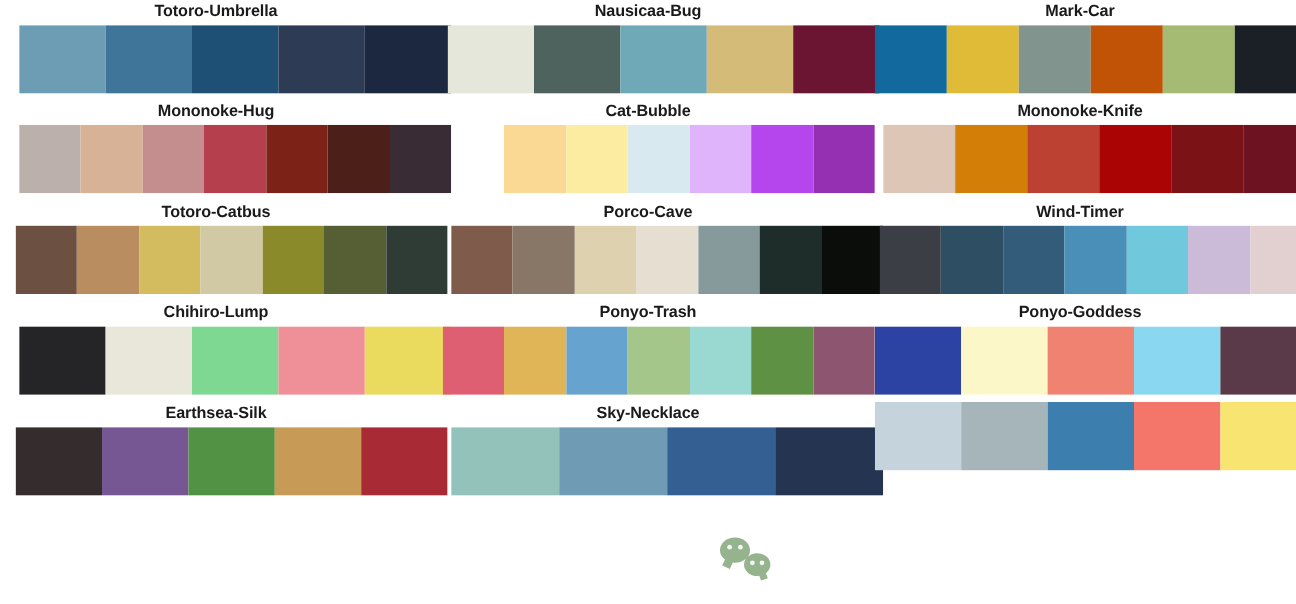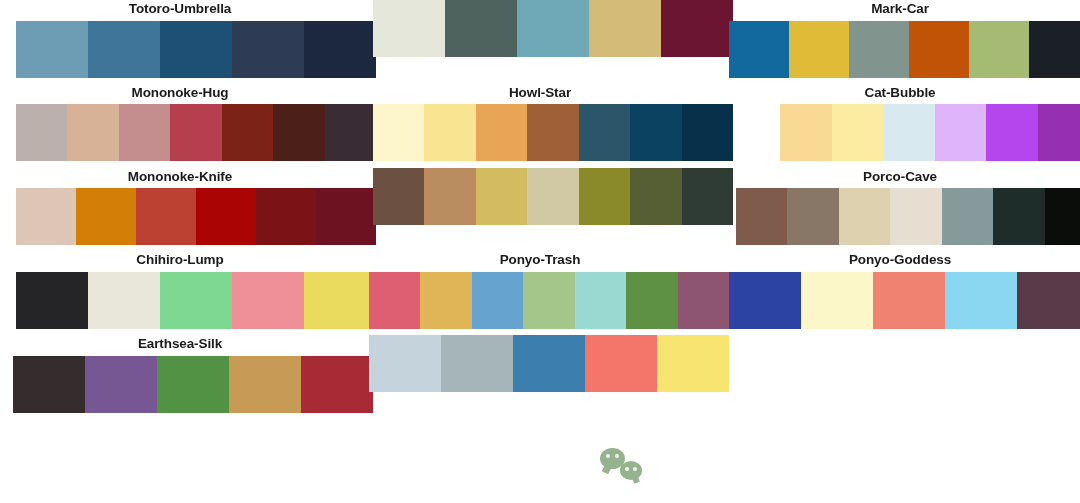--- a/index.html
+++ b/index.html
@@ -129,20 +129,21 @@
       <div class="palette-title">Totoro-Umbrella</div>
       <div class="swatch-strip">
         <div class="swatch" style="background: rgb(109, 156, 181);"></div>
         <div class="swatch" style="background: rgb(63, 117, 153);"></div>
         <div class="swatch" style="background: rgb(30, 79, 116);"></div>
         <div class="swatch" style="background: rgb(46, 59, 85);"></div>
         <div class="swatch" style="background: rgb(27, 40, 64);"></div>
       </div>
     </div>
     <div class="palette-cell col-1">
+      <div class="palette-title">Nausicaa-Bug</div>
       <div class="swatch-strip">
         <div class="swatch" style="background: rgb(229, 231, 218);"></div>
         <div class="swatch" style="background: rgb(78, 99, 93);"></div>
         <div class="swatch" style="background: rgb(111, 169, 184);"></div>
         <div class="swatch" style="background: rgb(212, 187, 120);"></div>
         <div class="swatch" style="background: rgb(108, 21, 51);"></div>
       </div>
     </div>
     <div class="palette-cell col-2">
       <div class="palette-title">Mark-Car</div>
@@ -160,32 +161,20 @@
       <div class="swatch-strip">
         <div class="swatch" style="background: rgb(187, 176, 171);"></div>
         <div class="swatch" style="background: rgb(216, 178, 150);"></div>
         <div class="swatch" style="background: rgb(196, 142, 142);"></div>
         <div class="swatch" style="background: rgb(182, 63, 78);"></div>
         <div class="swatch" style="background: rgb(124, 34, 23);"></div>
         <div class="swatch" style="background: rgb(76, 32, 24);"></div>
         <div class="swatch" style="background: rgb(58, 44, 53);"></div>
       </div>
     </div>
-    <div class="palette-cell col-1">
-      <div class="palette-title">Howl-Star</div>
-      <div class="swatch-strip">
-        <div class="swatch" style="background: rgb(252, 246, 202);"></div>
-        <div class="swatch" style="background: rgb(249, 228, 145);"></div>
-        <div class="swatch" style="background: rgb(233, 165, 86);"></div>
-        <div class="swatch" style="background: rgb(159, 96, 56);"></div>
-        <div class="swatch" style="background: rgb(43, 85, 104);"></div>
-        <div class="swatch" style="background: rgb(11, 66, 97);"></div>
-        <div class="swatch" style="background: rgb(7, 49, 75);"></div>
-      </div>
-    </div>
     <div class="palette-cell col-2">
       <div class="palette-title">Cat-Bubble</div>
       <div class="swatch-strip">
         <div class="swatch"></div>
         <div class="swatch" style="background: rgb(250, 217, 148);"></div>
         <div class="swatch" style="background: rgb(252, 236, 161);"></div>
         <div class="swatch" style="background: rgb(217, 233, 240);"></div>
         <div class="swatch" style="background: rgb(223, 180, 250);"></div>
         <div class="swatch" style="background: rgb(181, 70, 238);"></div>
         <div class="swatch" style="background: rgb(149, 48, 179);"></div>
@@ -196,20 +185,21 @@
       <div class="swatch-strip">
         <div class="swatch" style="background: rgb(221, 198, 182);"></div>
         <div class="swatch" style="background: rgb(211, 126, 6);"></div>
         <div class="swatch" style="background: rgb(189, 65, 51);"></div>
         <div class="swatch" style="background: rgb(170, 4, 4);"></div>
         <div class="swatch" style="background: rgb(123, 18, 22);"></div>
         <div class="swatch" style="background: rgb(109, 18, 33);"></div>
       </div>
     </div>
     <div class="palette-cell col-1">
+      <div class="palette-title">Totoro-Catbus</div>
       <div class="swatch-strip">
         <div class="swatch" style="background: rgb(108, 80, 66);"></div>
         <div class="swatch" style="background: rgb(185, 141, 96);"></div>
         <div class="swatch" style="background: rgb(210, 188, 95);"></div>
         <div class="swatch" style="background: rgb(209, 201, 163);"></div>
         <div class="swatch" style="background: rgb(139, 138, 43);"></div>
         <div class="swatch" style="background: rgb(86, 94, 52);"></div>
         <div class="swatch" style="background: rgb(47, 59, 53);"></div>
       </div>
     </div>
@@ -218,20 +208,32 @@
       <div class="swatch-strip">
         <div class="swatch" style="background: rgb(126, 91, 74);"></div>
         <div class="swatch" style="background: rgb(136, 119, 102);"></div>
         <div class="swatch" style="background: rgb(222, 209, 176);"></div>
         <div class="swatch" style="background: rgb(230, 222, 208);"></div>
         <div class="swatch" style="background: rgb(134, 154, 155);"></div>
         <div class="swatch" style="background: rgb(31, 45, 42);"></div>
         <div class="swatch" style="background: rgb(11, 13, 10);"></div>
       </div>
     </div>
+    <div class="palette-cell col-1">
+      <div class="palette-title">Wind-Timer</div>
+      <div class="swatch-strip">
+        <div class="swatch" style="background: rgb(59, 63, 69);"></div>
+        <div class="swatch" style="background: rgb(45, 78, 99);"></div>
+        <div class="swatch" style="background: rgb(50, 92, 122);"></div>
+        <div class="swatch" style="background: rgb(74, 143, 184);"></div>
+        <div class="swatch" style="background: rgb(111, 200, 220);"></div>
+        <div class="swatch" style="background: rgb(203, 187, 217);"></div>
+        <div class="swatch" style="background: rgb(226, 208, 208);"></div>
+      </div>
+    </div>
     <div class="palette-cell col-0">
       <div class="palette-title">Chihiro-Lump</div>
       <div class="swatch-strip">
         <div class="swatch" style="background: rgb(37, 37, 40);"></div>
         <div class="swatch" style="background: rgb(232, 231, 218);"></div>
         <div class="swatch" style="background: rgb(126, 216, 146);"></div>
         <div class="swatch" style="background: rgb(239, 144, 153);"></div>
         <div class="swatch" style="background: rgb(234, 218, 93);"></div>
       </div>
     </div>
@@ -258,20 +260,29 @@
       </div>
     </div>
     <div class="palette-cell col-1">
       <div class="palette-title">Earthsea-Silk</div>
       <div class="swatch-strip">
         <div class="swatch" style="background: rgb(53, 45, 45);"></div>
         <div class="swatch" style="background: rgb(118, 86, 147);"></div>
         <div class="swatch" style="background: rgb(82, 146, 68);"></div>
         <div class="swatch" style="background: rgb(199, 154, 85);"></div>
         <div class="swatch" style="background: rgb(168, 42, 53);"></div>
+      </div>
+    </div>
+    <div class="palette-cell col-0">
+      <div class="palette-title">Sky-Necklace</div>
+      <div class="swatch-strip">
+        <div class="swatch" style="background: rgb(147, 194, 187);"></div>
+        <div class="swatch" style="background: rgb(111, 155, 181);"></div>
+        <div class="swatch" style="background: rgb(52, 95, 147);"></div>
+        <div class="swatch" style="background: rgb(37, 52, 80);"></div>
       </div>
     </div>
     <div class="palette-cell col-2">
       <div class="swatch-strip">
         <div class="swatch" style="background: rgb(197, 211, 220);"></div>
         <div class="swatch" style="background: rgb(166, 181, 185);"></div>
         <div class="swatch" style="background: rgb(60, 127, 174);"></div>
         <div class="swatch" style="background: rgb(244, 118, 107);"></div>
         <div class="swatch" style="background: rgb(247, 228, 113);"></div>
       </div>

